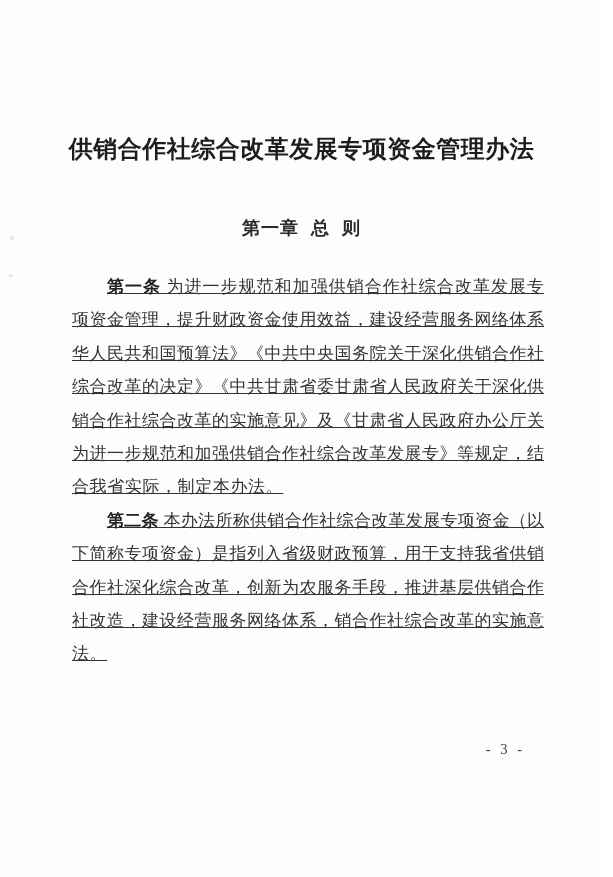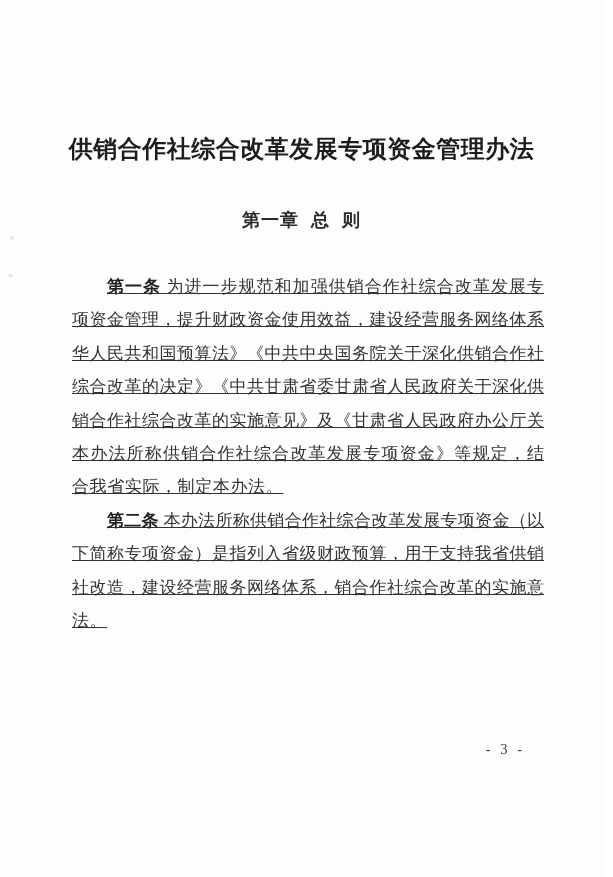--- a/index.html
+++ b/index.html
@@ -23,21 +23,21 @@
     text-align: center;
     font-size: 24px;
     font-weight: bold;
     letter-spacing: 0.5px;
     color: #1d1d1d;
     font-family: "Liberation Serif", "DejaVu Serif", serif;
   }
 
   .chapter-heading {
     position: absolute;
-    top: 208px;
+    top: 216px;
     left: 0;
     width: 100%;
     text-align: center;
     font-size: 18px;
     font-weight: bold;
     color: #2b2b2b;
     word-spacing: 6px;
     letter-spacing: 1px;
     font-family: "Liberation Sans", "DejaVu Sans", sans-serif;
   }
@@ -98,24 +98,25 @@
   <h1 class="doc-title">供销合作社综合改革发展专项资金管理办法</h1>
 
   <h2 class="chapter-heading">第一章 总 则</h2>
 
   <div class="body-text" id="body-lines">
       <div class="line justify indent"><span class="article-num">第一条</span> 为进一步规范和加强供销合作社综合改革发展专</div>
       <div class="line justify">项资金管理，提升财政资金使用效益，建设经营服务网络体系</div>
       <div class="line justify">华人民共和国预算法》《中共中央国务院关于深化供销合作社</div>
       <div class="line justify">综合改革的决定》《中共甘肃省委甘肃省人民政府关于深化供</div>
       <div class="line justify">销合作社综合改革的实施意见》及《甘肃省人民政府办公厅关</div>
-      <div class="line justify">本办法所称供销合作社综合改革发展专项资金》等规定，结</div>
+      <div class="line justify">为进一步规范和加强供销合作社综合改革发展专》等规定，结</div>
       <div class="line">合我省实际，制定本办法。</div>
       <div class="line justify indent"><span class="article-num">第二条</span> 本办法所称供销合作社综合改革发展专项资金（以</div>
       <div class="line justify">下简称专项资金）是指列入省级财政预算，用于支持我省供销</div>
+      <div class="line justify">合作社深化综合改革，创新为农服务手段，推进基层供销合作</div>
       <div class="line justify">社改造，建设经营服务网络体系，销合作社综合改革的实施意见</div>
       <div class="line">法。</div>
     </div>
 
   <div class="page-number">- 3 -</div>
 
   <div class="speck speck-1"></div>
   <div class="speck speck-2"></div>
 
 </div>

